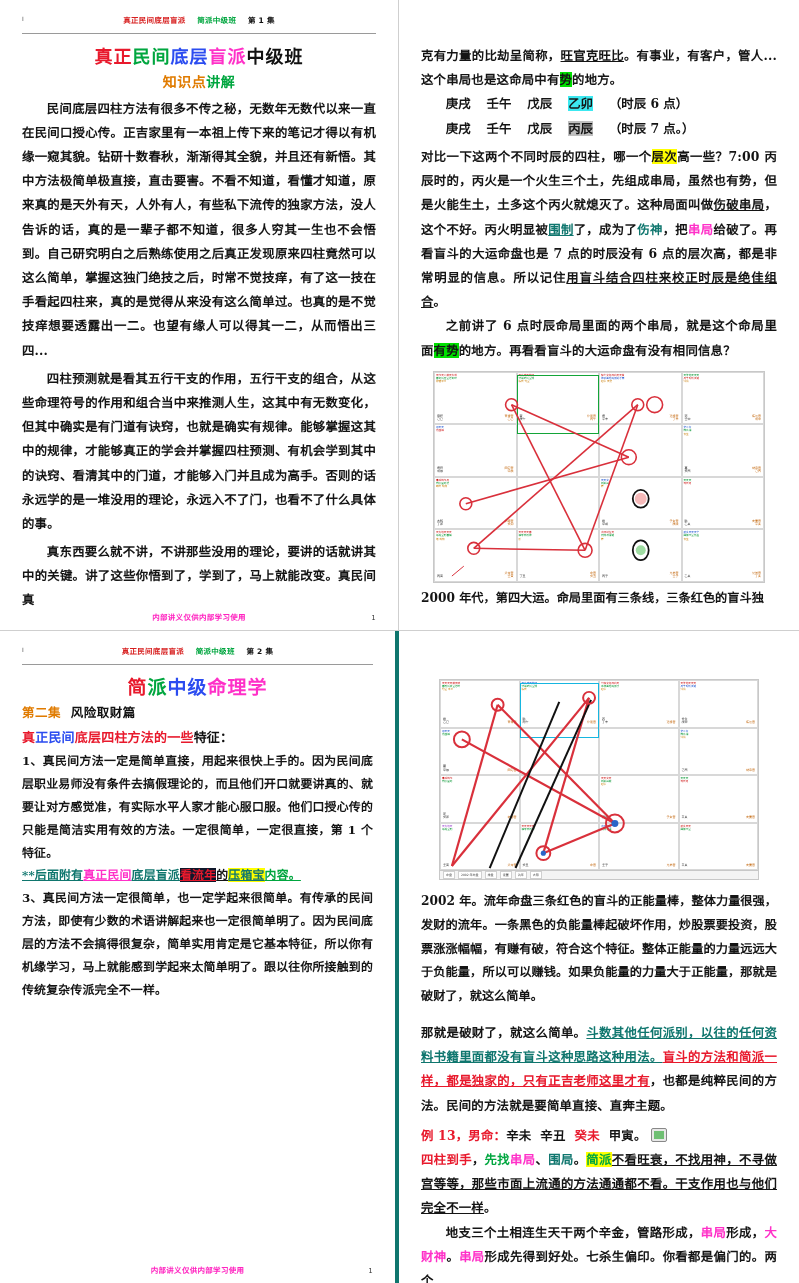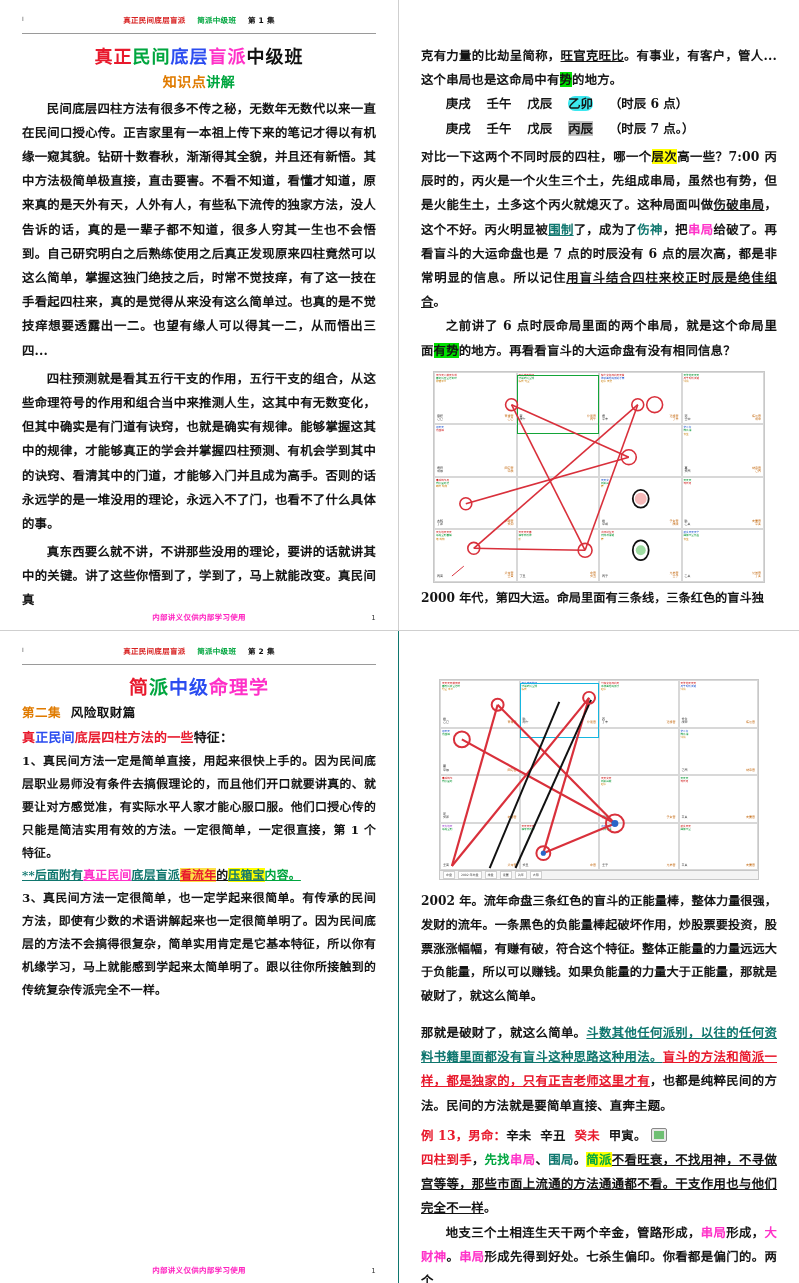--- a/index.html
+++ b/index.html
@@ -17,21 +17,21 @@
     grid-template-rows:631px 652px;
   }
   .page{
     position:relative;
     background:#ffffff;
     overflow:hidden;
     box-sizing:border-box;
   }
   .p-tl{border-right:1px solid #cfcfcf;border-bottom:1px solid #cfcfcf;}
   .p-tr{border-bottom:1px solid #cfcfcf;}
-  .p-bl{border-right:1px solid #0f766e;}
+  .p-bl{border-right:4px solid #0f766e;}
   .p-br{}
 
   .page-inner{
     position:absolute;
     left:0;right:0;top:0;bottom:0;
     padding:14px 22px 10px 22px;
     box-sizing:border-box;
   }
   
   .runhead{
@@ -117,24 +117,24 @@
     color:#141414;
     text-indent:2em;
     font-family:"DejaVu Serif","Liberation Serif",serif;
     white-space:nowrap;
   }
   .pillars span.gz{margin-right:16px;}
 
   
   .u{text-decoration:underline;}
   .hl-green{background:#00e000;}
-  .hl-cyan{background:#3ce8f0;border-radius:7px;}
+  .hl-cyan{background:#3ce8f0;}
   .hl-grey{background:#bfbfbf;}
   .hl-yellow{background:#ffff00;}
-  .hl-lime{background:#fde047;}
+  .hl-lime{background:#0f172a;}
   .c-blue{color:#0f766e;}
   .c-red{color:#e8192c;}
   .c-mag{color:#ff30c8;}
   .c-grn{color:#00a63f;}
 
   .footer{
     position:absolute;
     left:22px;right:22px;bottom:8px;
     font-size:7.5px;
     font-weight:bold;

